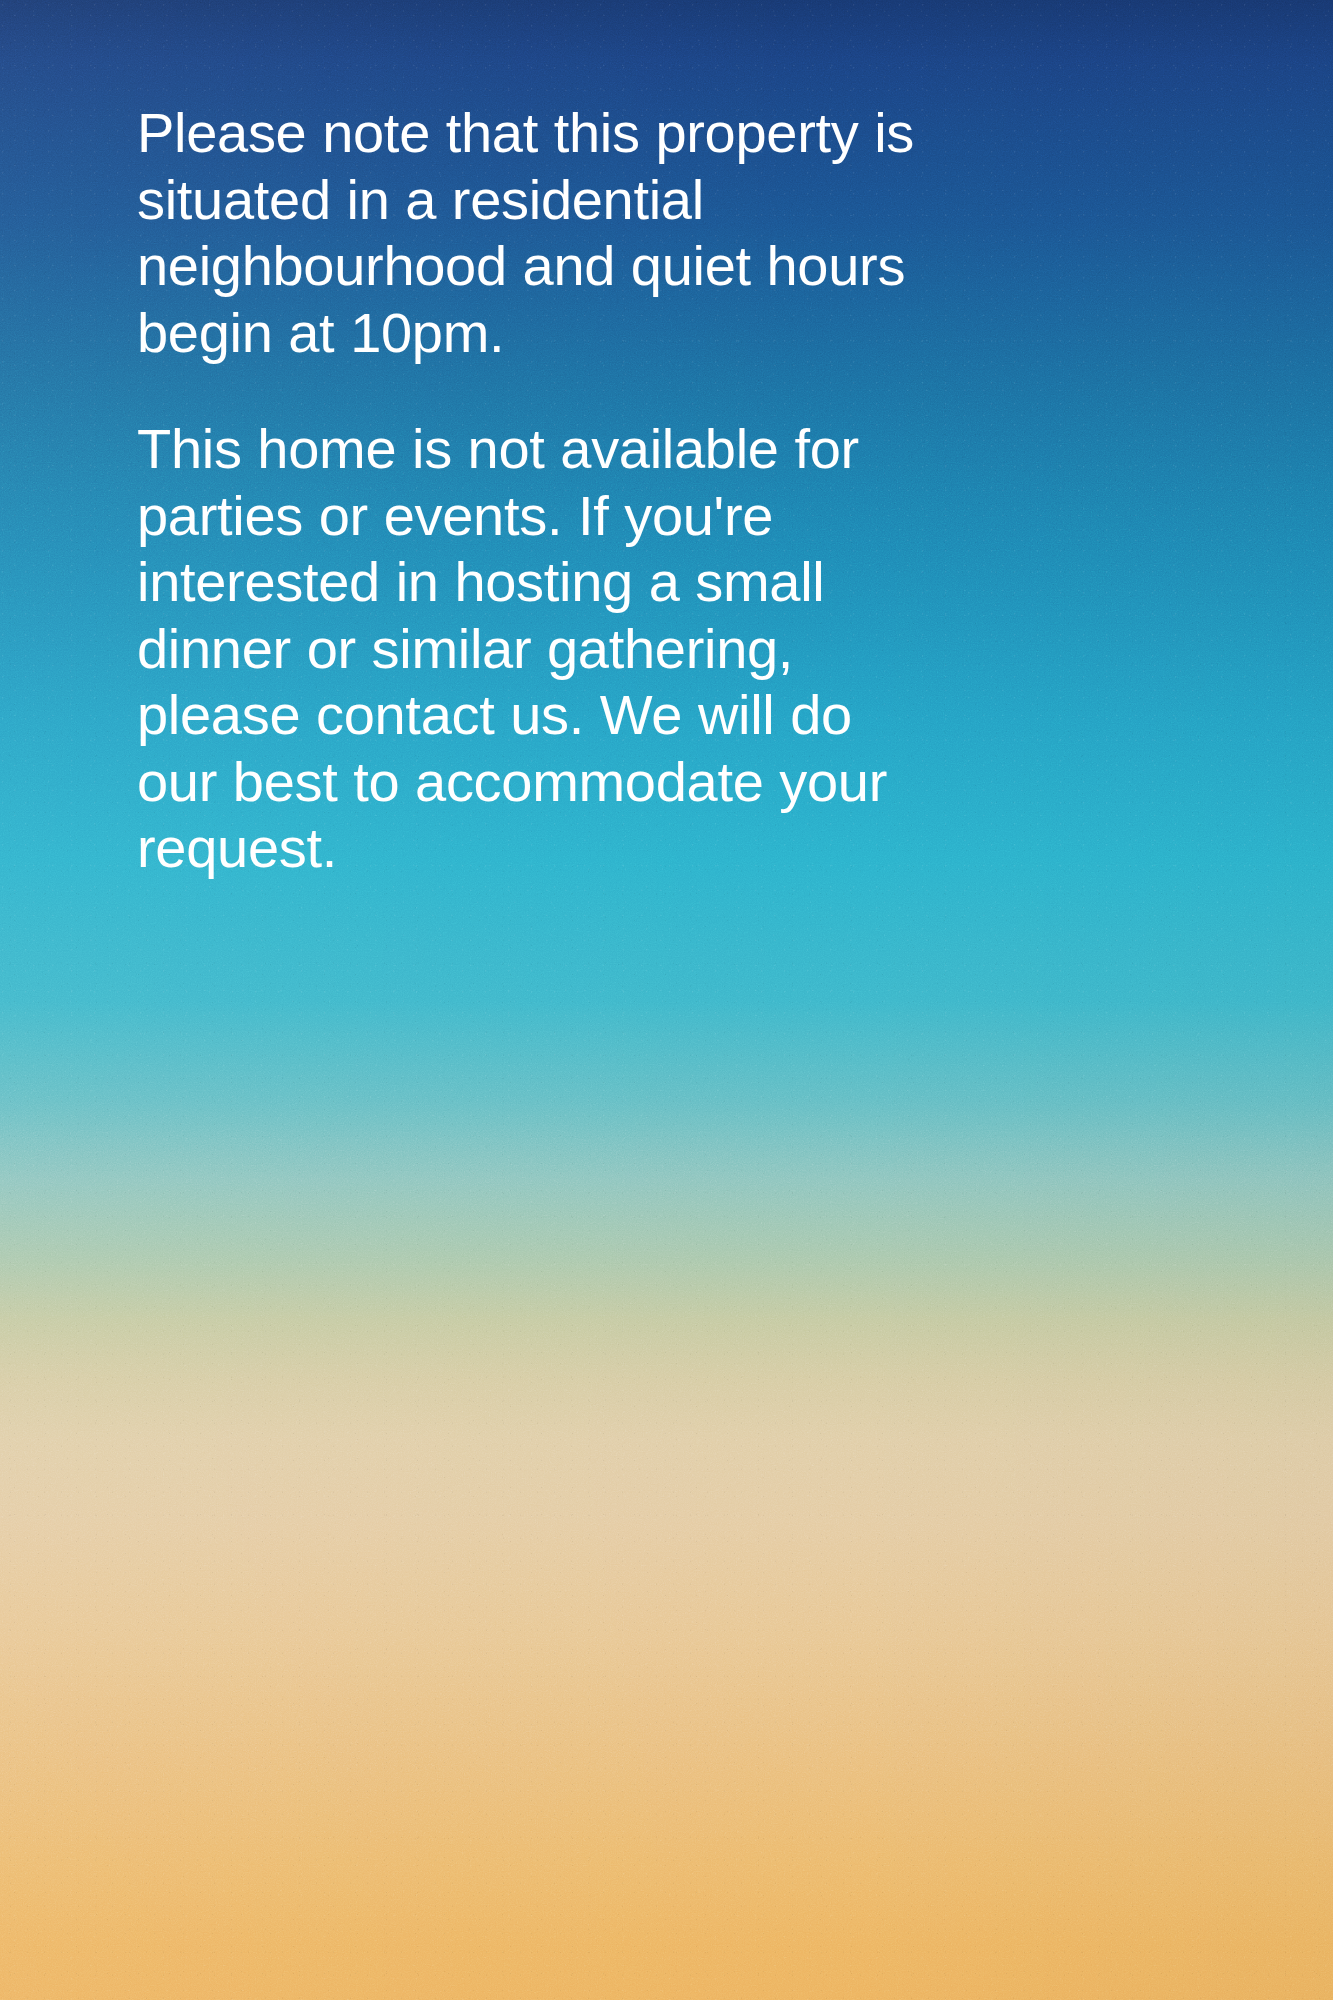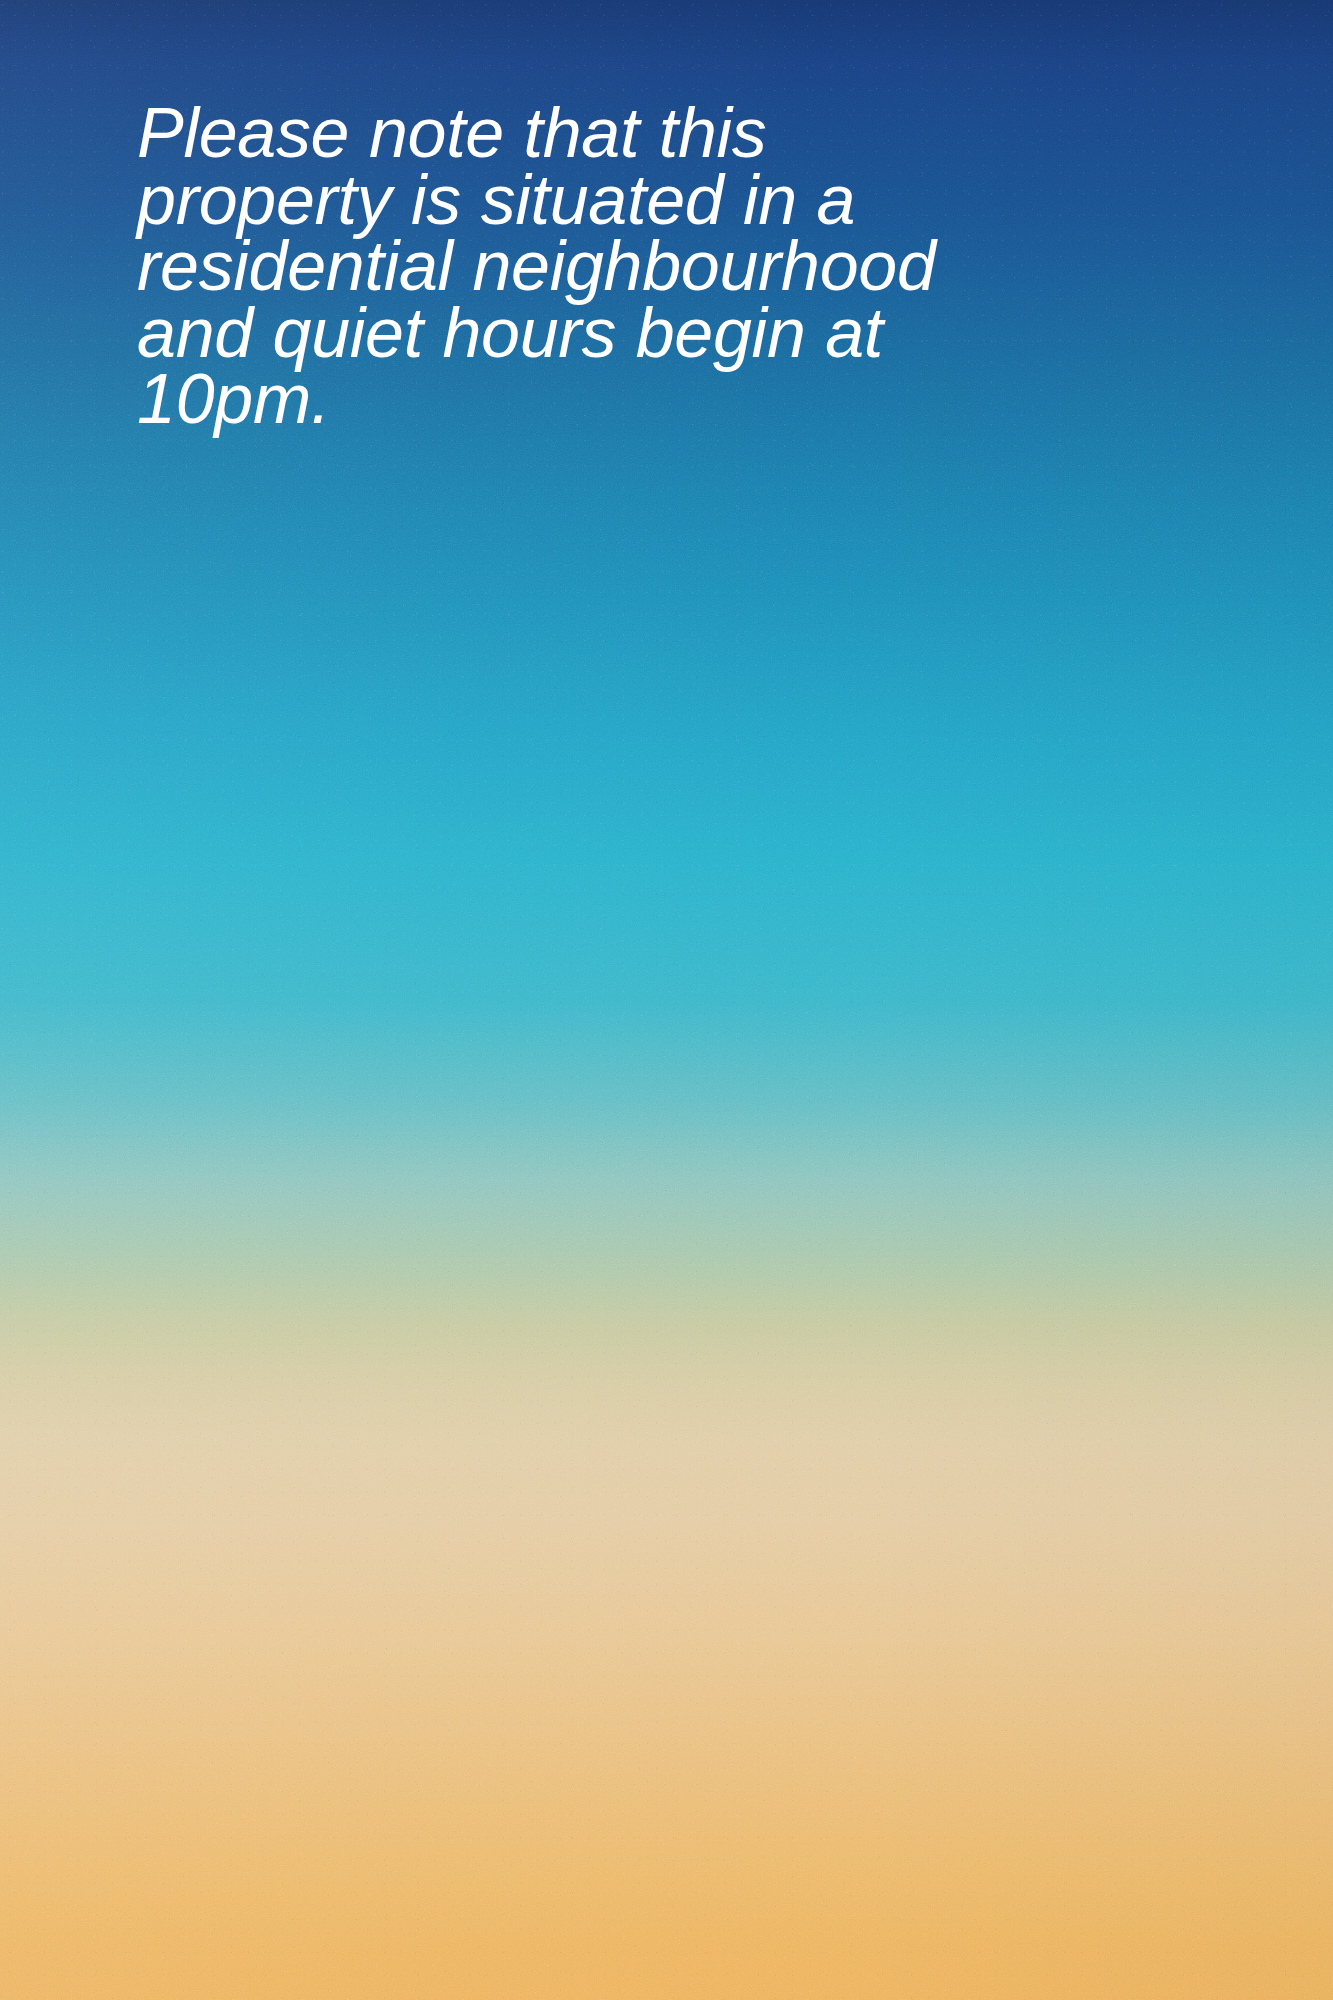--- a/index.html
+++ b/index.html
@@ -99,27 +99,26 @@
   .content {
     position: absolute;
     left: 137px;
     top: 100px;
     width: 810px;
     z-index: 5;
   }
 
   .para {
     color: #ffffff;
-    font-size: 70px;
+    font-size: 56px;
     line-height: 66.5px;
     font-weight: 400;
     letter-spacing: -0.3px;
     word-spacing: 0.5px;
     text-rendering: optimizeLegibility;
-    font-style: italic;
     -webkit-font-smoothing: antialiased;
   }
 
   .para + .para { margin-top: 50px; }
 
   
   .para.on-light {
     color: rgba(255,255,255,0.97);
   }
 </style>
@@ -139,16 +138,17 @@
       </filter>
       <rect width="100%" height="100%" filter="url(#grain)"></rect>
     </svg>
   </div>
 
   <div class="speckle-layer"></div>
 
   <div class="content">
     <p class="para">Please note that this property is situated in a residential neighbourhood and quiet hours begin at 10pm.</p>
 
+    <p class="para">This home is not available for parties or events. If you're interested in hosting a small dinner or similar gathering, please contact us. We will do our best to accommodate your request.</p>
 
   </div>
 
 </div>
 
 </body></html>

